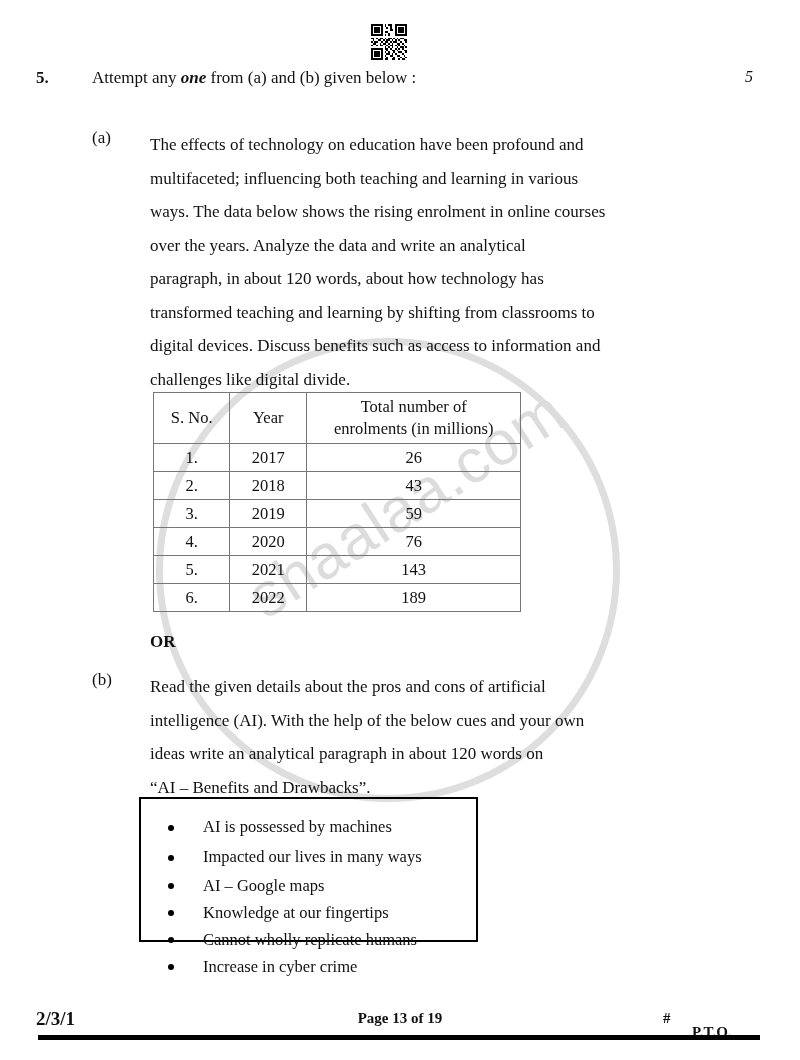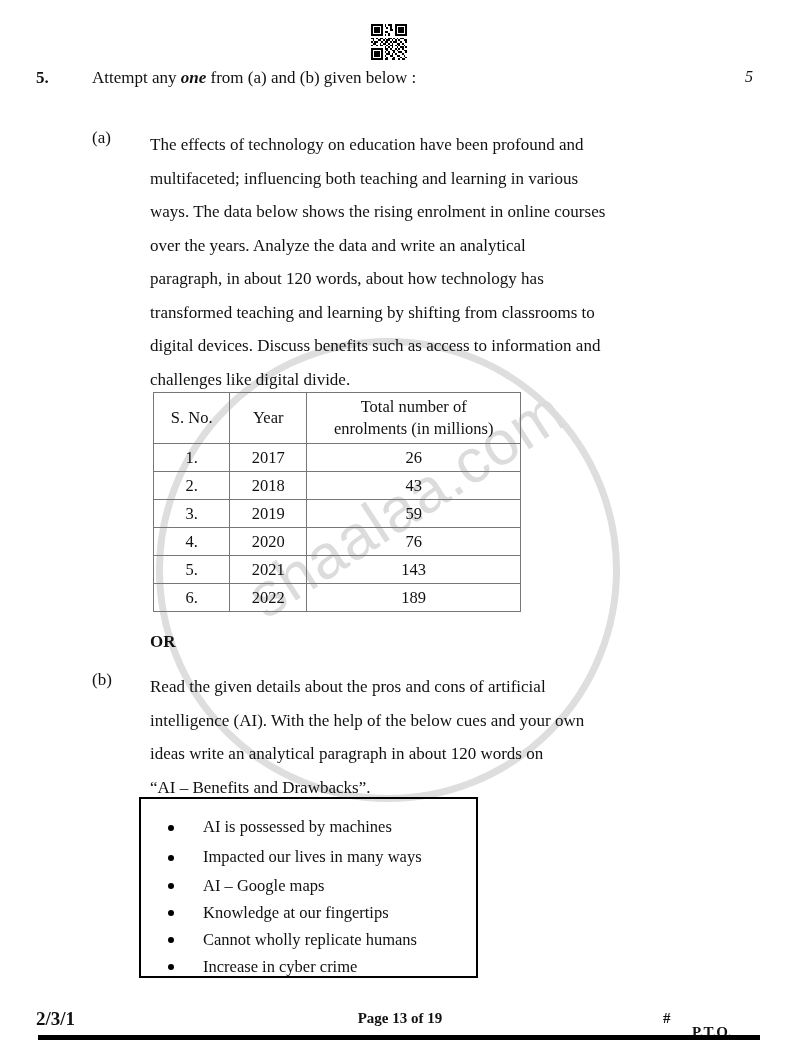--- a/index.html
+++ b/index.html
@@ -164,21 +164,21 @@
     font-weight: bold;
     font-size: 17px;
   }
 
   
   #cues-box {
     position: absolute;
     left: 139px;
     top: 797px;
     width: 339px;
-    height: 181px;
+    height: 145px;
     border: 2px solid #000000;
     box-sizing: border-box;
     background: transparent;
   }
   #cues-list {
     list-style: none;
     margin: 0;
     padding: 14px 0 0 0;
   }
   #cues-list li {

